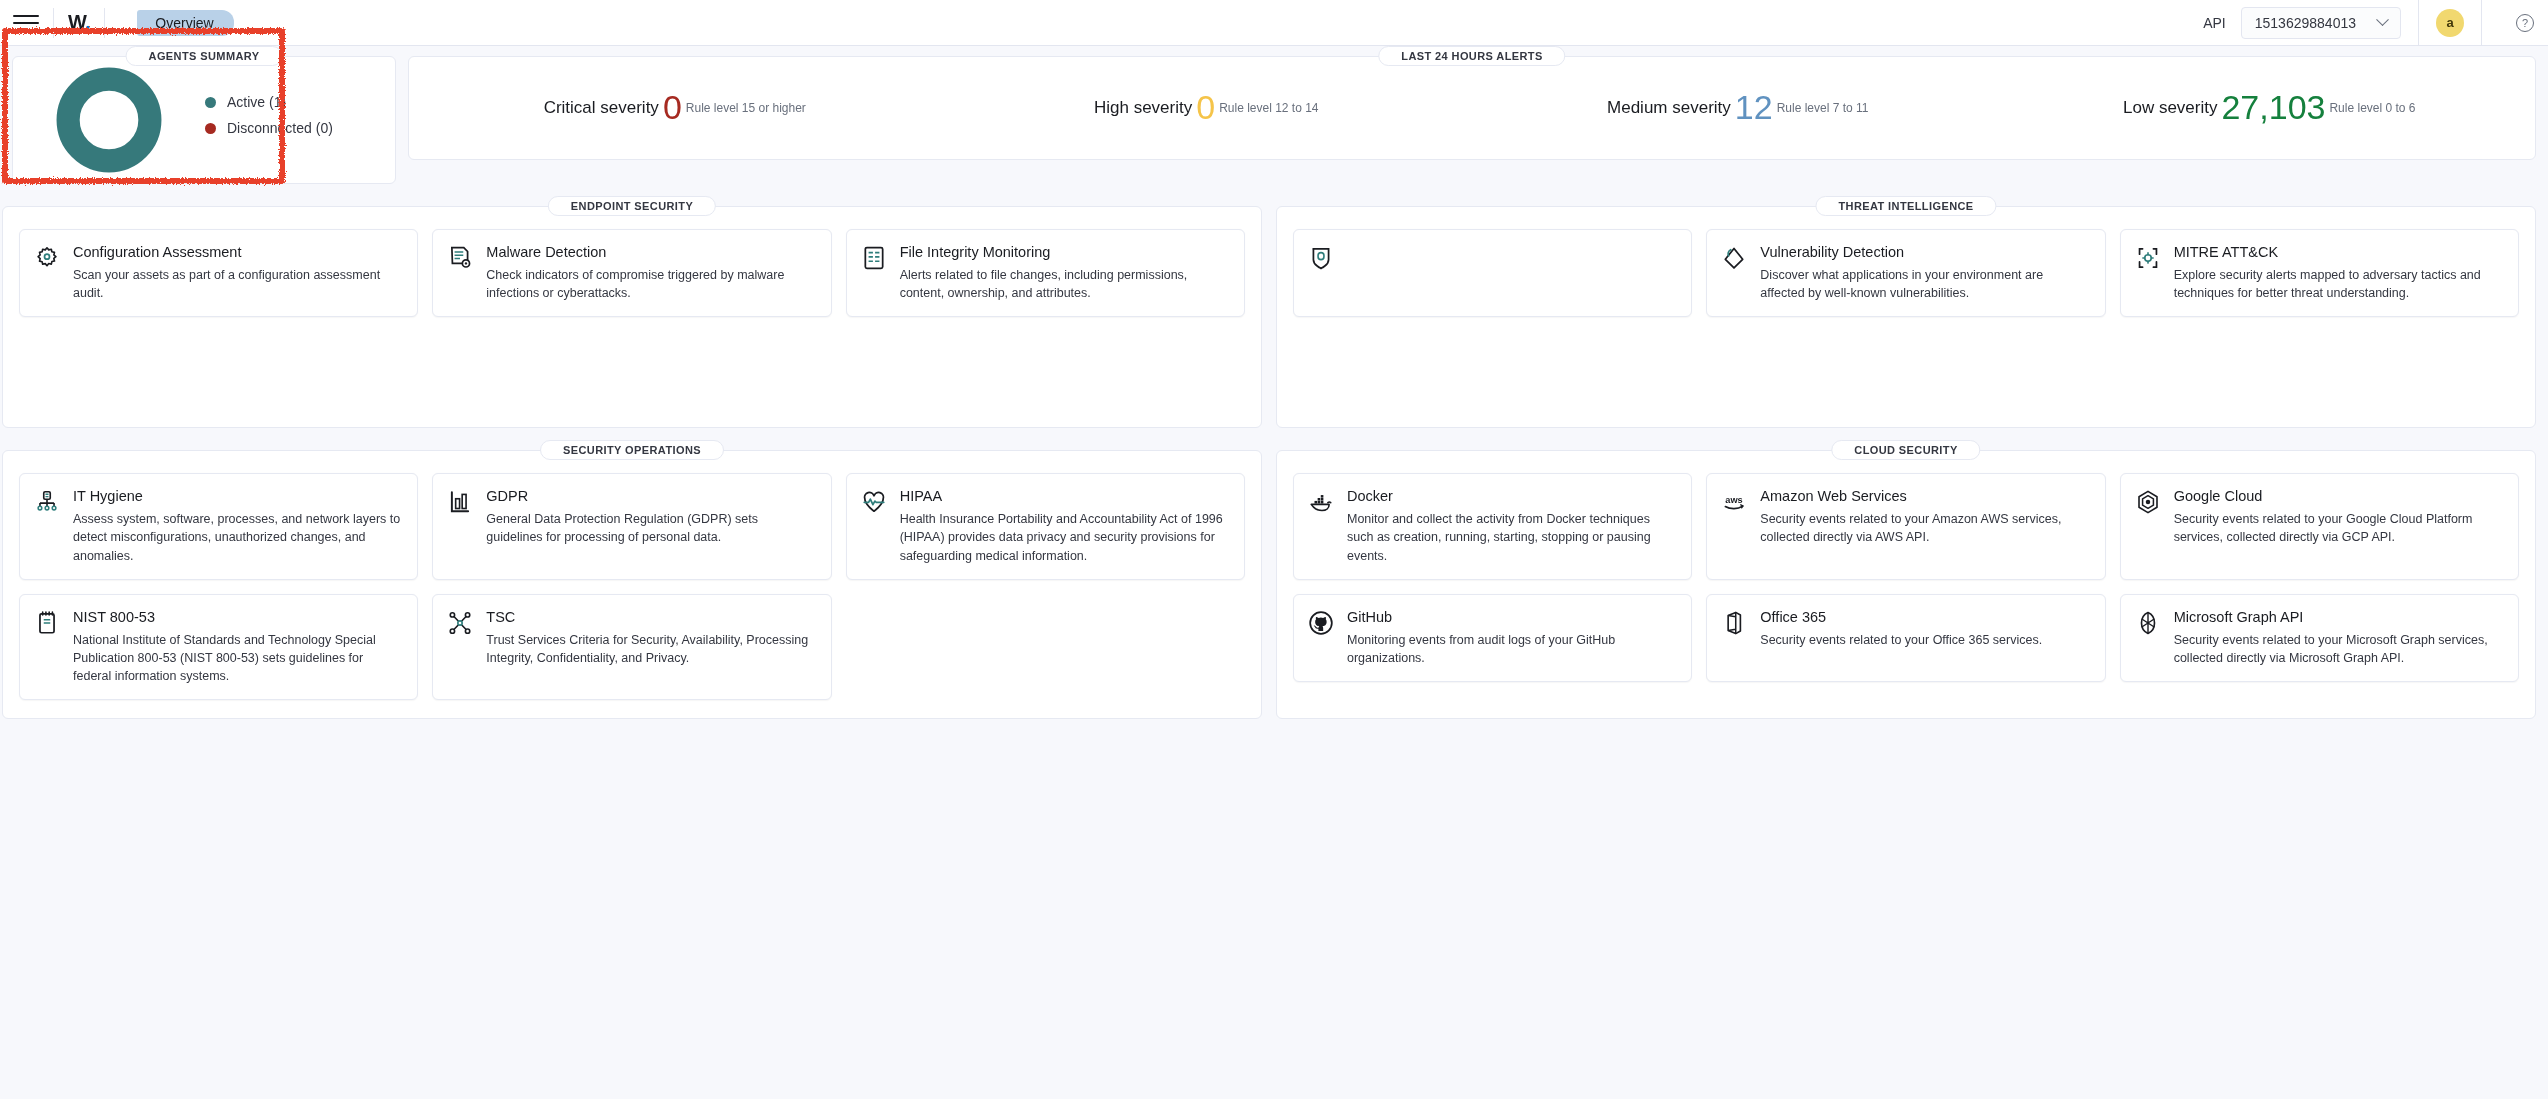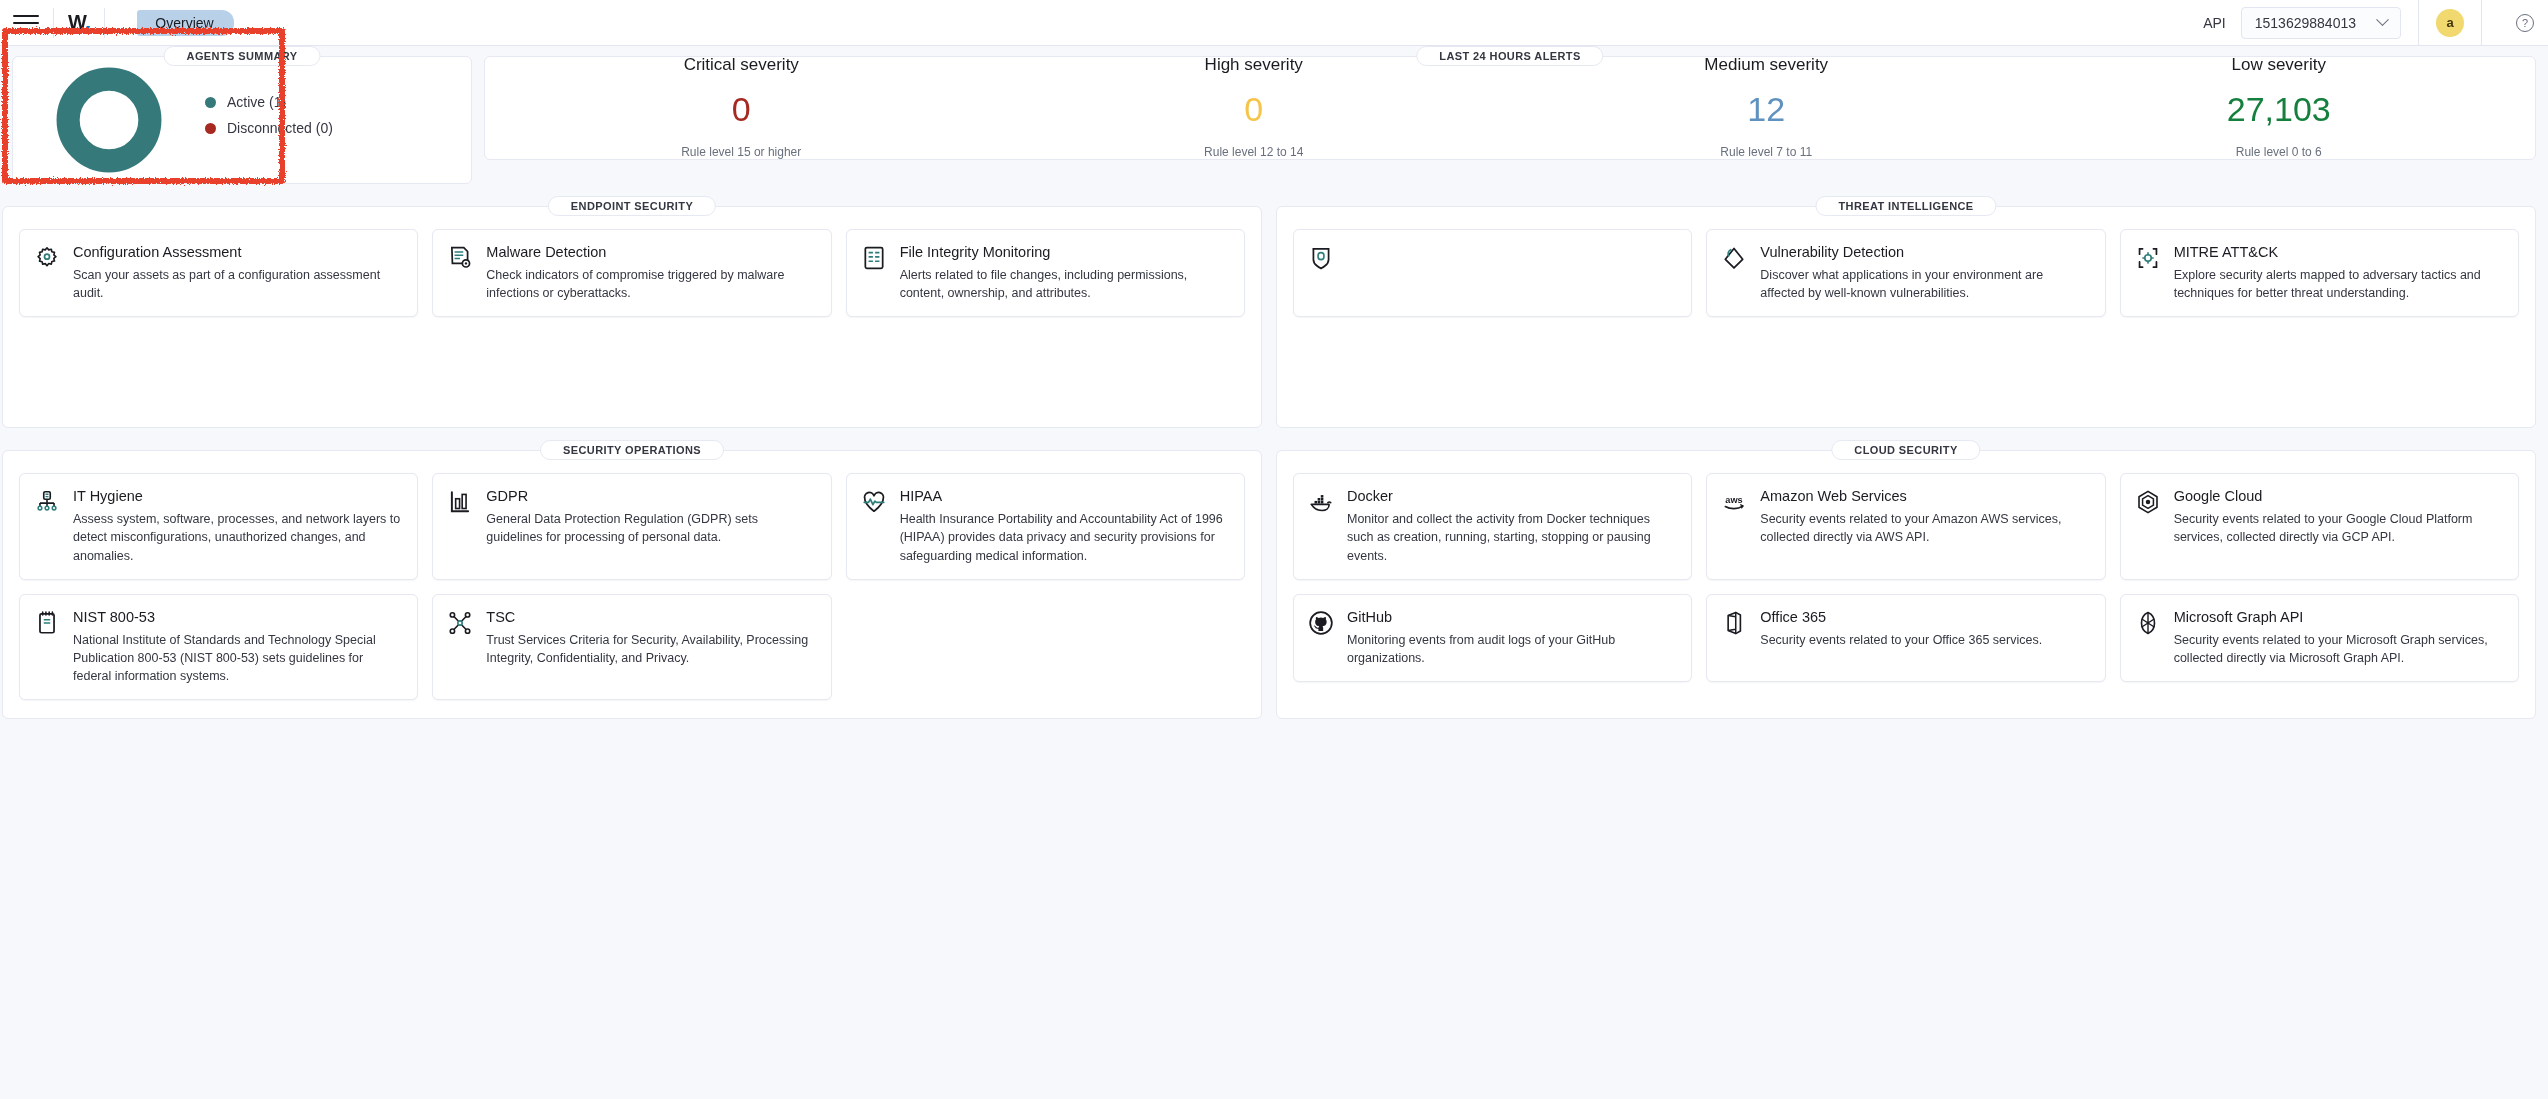--- a/index.html
+++ b/index.html
@@ -49,30 +49,30 @@
   .fset { position:relative; border:1px solid #E6E9F2; border-radius:6px; background:#fff; }
   .fset-title {
     position:absolute; top:-11px; left:50%; transform:translateX(-50%);
     background:#fff; border:1px solid #E6E9F2; border-radius:12px;
     padding:3px 22px; font-size:11px; font-weight:bold; letter-spacing:.4px;
     color:#343741; white-space:nowrap;
   }
 
   
   .row1 { display:flex; padding:10px 12px 0 12px; gap:12px; align-items:stretch; }
-  .agents-panel { width:460px; height:128px; flex:none; }
+  .agents-panel { width:384px; height:128px; flex:none; }
   .agents-body { display:flex; align-items:center; height:100%; padding:0 20px; }
   .donut { width:108px; height:108px; flex:none; margin-left:22px; }
   .legend { margin-left:42px; }
   .legend-row { display:flex; align-items:center; gap:11px; margin-bottom:10px; font-size:14px; color:#343741; }
   .dot-sw { width:11px; height:11px; border-radius:50%; flex:none; }
 
   .alerts-panel { flex:1; height:104px; }
   .alerts-body { display:flex; height:100%; }
-  .sev { flex:1; display:flex; flex-direction:column; align-items:center; justify-content:flex-end; gap:17px; cursor:pointer; }
+  .sev { flex:1; display:flex; flex-direction:row; align-items:center; justify-content:center; gap:4px; cursor:pointer; }
   .sev-title { font-size:17px; color:#1a1c21; }
   .sev-val { font-size:34px; font-weight:300; line-height:1.05; }
   .sev-sub { font-size:12px; color:#69707D; }
 
   
   .grid2 { display:flex; gap:14px; padding:22px 12px 0 2px; }
   .half { flex:1; }
   .sect-body { padding:22px 16px 18px 16px; display:grid; grid-template-columns:1fr 1fr 1fr; gap:14px; }
   .card {
     border:1px solid #E6E9F2; border-radius:6px; background:#fff;

